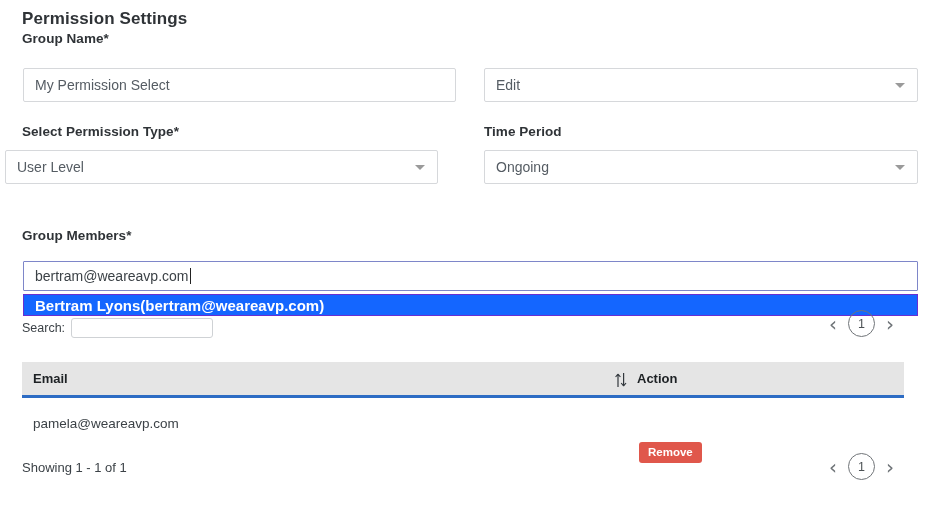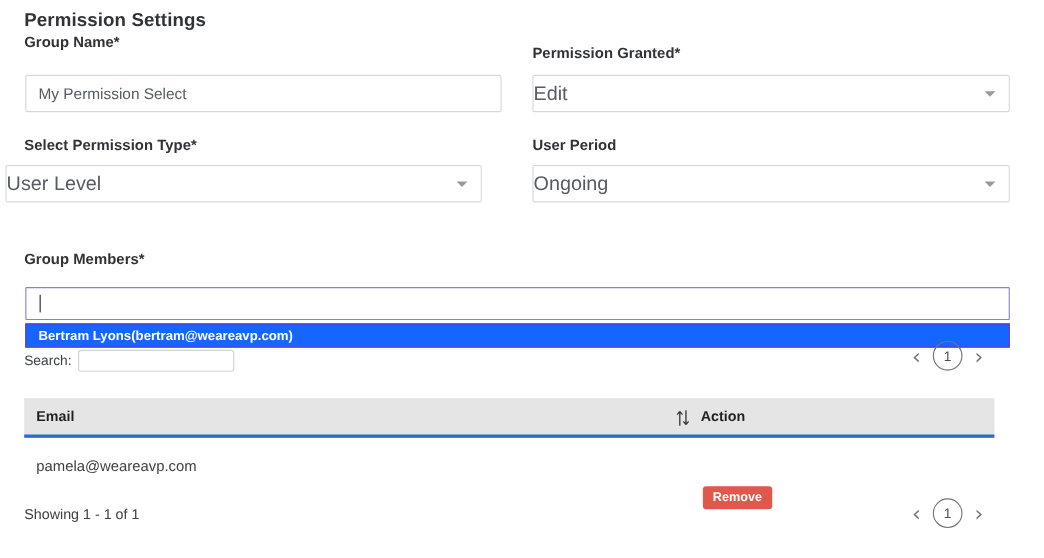--- a/index.html
+++ b/index.html
@@ -54,24 +54,25 @@
     align-items: center;
     padding-left: 11px;
   }
 
   .select-box {
     position: absolute;
     box-sizing: border-box;
     background: #ffffff;
     border: 1px solid #d6d8db;
     border-radius: 2px;
-    font-size: 18px;
+    font-size: 14px;
     color: #555c63;
     display: flex;
     align-items: center;
+    padding-left: 11px;
   }
 
   .select-caret {
     position: absolute;
     right: 12px;
     top: 50%;
     margin-top: -2px;
     width: 0;
     height: 0;
     border-left: 5px solid transparent;
@@ -120,21 +121,21 @@
     left: 23px;
     top: 294px;
     width: 895px;
     box-sizing: border-box;
   }
   .autocomplete-option {
     box-sizing: border-box;
     height: 22px;
     background: #1466ff;
     color: #ffffff;
-    font-size: 12px;
+    font-size: 15px;
     font-weight: 700;
     display: flex;
     align-items: center;
     padding-left: 11px;
     border: 1px solid #6a2fd0;
   }
 
   
   .search-row {
     position: absolute;
@@ -267,41 +268,41 @@
 
 <div class="page">
 
   <div class="page-title">Permission Settings</div>
 
   <div class="field-label" id="lbl-group-name">Group Name*</div>
   <div class="text-input" id="inp-group-name">
     <span>My Permission Select</span>
   </div>
 
-  <div class="field-label" id="lbl-perm-granted">Permission Granted*</div>
   <div class="select-box" id="sel-perm-granted">
     <span>Edit</span>
     <span class="select-caret"></span>
   </div>
 
   <div class="field-label" id="lbl-perm-type">Select Permission Type*</div>
   <div class="select-box" id="sel-perm-type">
     <span>User Level</span>
     <span class="select-caret"></span>
   </div>
 
-  <div class="field-label" id="lbl-time-period">User Period</div>
+  <div class="field-label" id="lbl-time-period">Time Period</div>
   <div class="select-box" id="sel-time-period">
     <span>Ongoing</span>
     <span class="select-caret"></span>
   </div>
 
   <div class="field-label" id="lbl-group-members">Group Members*</div>
 
   <div class="autocomplete-input">
+    <span>bertram@weareavp.com</span>
     <span class="caret-bar"></span>
   </div>
 
   <div class="autocomplete-list">
     <div class="autocomplete-option">Bertram Lyons(bertram@weareavp.com)</div>
   </div>
 
   <div class="search-row">
     <span class="search-label">Search:</span>
     <input class="search-input" type="text" value="" style="">

